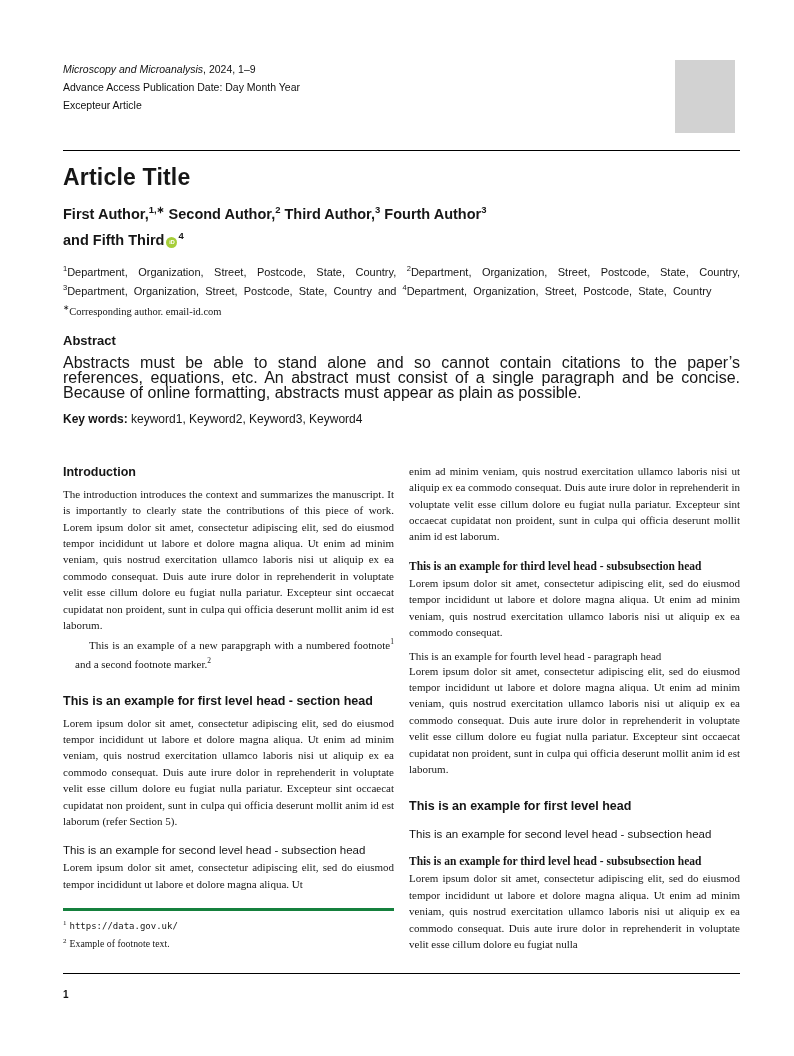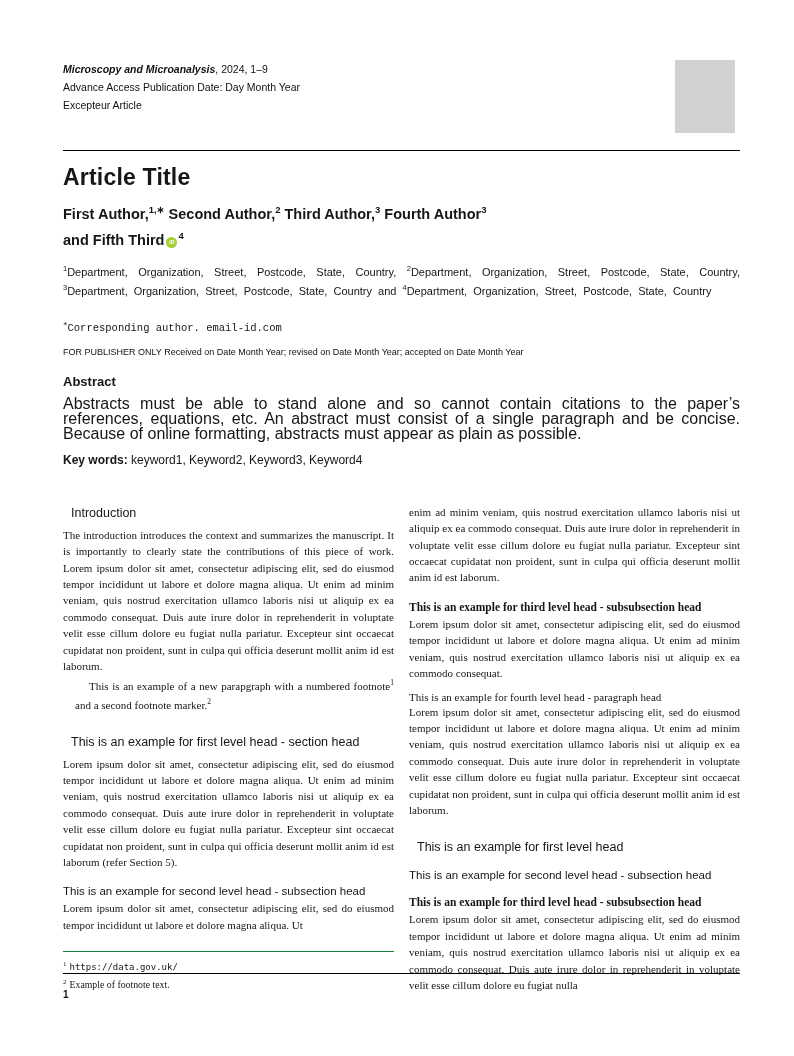--- a/index.html
+++ b/index.html
@@ -5,59 +5,59 @@
   html,body { margin:0; padding:0; background:#888; }
   .page {
     position:relative; width:794px; height:1056px; background:#ffffff;
     margin:0 auto; box-sizing:border-box; padding:0 54px 0 63px;
     color:#161616; overflow:hidden;
     font-family:"Liberation Serif", serif;
   }
   
   .header-row { display:flex; justify-content:space-between; padding-top:60px; }
   .header-meta { font-family:"Liberation Sans", sans-serif; font-size:10.5px; line-height:18px; color:#111; }
-  .meta-line .ital { font-style:italic;font-weight:bold; }
+  .meta-line .ital { font-style:italic; }
   .logo-box { width:60px; height:73px; margin-right:5px; flex:0 0 auto; }
   .top-rule { border:none; border-top:1.6px solid #000; margin-top:17px; }
   
   .article-title { font-family:"Liberation Sans", sans-serif; font-weight:bold; font-size:23px; margin:13px 0 0 0; letter-spacing:0.2px; }
   .authors { font-family:"Liberation Sans", sans-serif; font-weight:bold; font-size:14.5px; line-height:21px; margin-top:8px; }
   .authors sup { font-size:9.5px; font-weight:bold; }
   .orcid { display:inline-block; width:11px; height:11px; border-radius:50%; color:#fff;
            font-size:5.5px; line-height:11px; text-align:center; vertical-align:1px; margin:0 1px 0 2px;
            font-family:"Liberation Sans", sans-serif; font-weight:bold; }
   .affiliations { font-family:"Liberation Sans", sans-serif; font-size:11px; line-height:16.5px;
                   text-align:justify; margin-top:10px; word-spacing:3px; }
   .affiliations sup { font-size:7.5px; }
-  .corresponding { font-family:Liberation Mono, monospace; font-size:10.5px; margin-top:20px; }
+  .corresponding { font-family:Liberation Serif, serif; font-size:10.5px; margin-top:4px; }
   .corresponding sup { font-size:7.5px; }
   .publisher-note { font-family:"Liberation Sans", sans-serif; font-size:9px; margin-top:14px; color:#111; }
   
   .abstract-head { font-family:"Liberation Sans", sans-serif; font-size:13px; font-weight:bold; margin:17px 0 0 0; }
   .abstract-text { font-family:"Liberation Sans", sans-serif; font-size:16px; line-height:14.8px;
                    text-align:justify; margin:8px 0 0 0; }
   .keywords { font-family:"Liberation Sans", sans-serif; font-size:12px; margin:11px 0 0 0; }
   .kw-label { font-weight:bold; }
   
   .columns { position:relative; height:489px; margin-top:37px; overflow:hidden; }
   .col { position:absolute; top:0; width:331px; }
   .col-left { left:0; }
   .col-right { right:0; }
   .body-p { font-size:11px; line-height:16.4px; text-align:justify; margin:0; }
   .indent { text-indent:14px;margin-left:12px; }
   .body-p sup { font-size:7.5px; }
-  .head-h1 { font-family:"Liberation Sans", sans-serif; font-weight:normal; font-size:12.5px; margin:22px 0 7px 8px; }
+  .head-h1 { font-family:"Liberation Sans", sans-serif; font-weight:bold; font-size:12.5px; margin:22px 0 7px 0; }
   .col > .head-h1:first-child { margin-top:2px; }
   .head-h2 { font-family:"Liberation Sans", sans-serif; font-weight:normal; font-size:11.5px; margin:15px 0 3px 0; }
   .head-h3 { font-family:"Liberation Serif", serif; font-weight:bold; font-size:11.5px; line-height:16px;
              text-align:justify; margin:13px 0 1px 0; }
   .head-h4 { font-family:"Liberation Serif", serif; font-weight:normal; font-size:11px; margin:9px 0 1px 0; }
   
   .footnotes { position:absolute; left:0; bottom:0; width:331px; background:#fff;
-               border-top:1px solid #15803d; padding-top:5px; }
+               border-top:3px solid #15803d; padding-top:5px; }
   .fn { font-size:9.8px; line-height:14.5px; }
   .fn sup { font-size:7px; margin-right:3px; }
   .fn .mono { font-family:"DejaVu Sans Mono", monospace; font-size:9px; }
   
   .footer { position:absolute; left:63px; right:54px; bottom:56px; }
   .footer-rule { border:none; border-top:1.2px solid #000; }
   .footer-row { display:flex; justify-content:space-between; align-items:baseline;
                 font-family:"Liberation Sans", sans-serif; font-size:9.3px; padding-top:7px; color:#111; }
   .page-num { font-weight:bold; font-size:10px; }
 </style>
@@ -81,21 +81,20 @@
 
   <div class="authors">
     <div class="author-line" id="author-line-1"><span>First Author,</span><sup>1,∗</sup><span> Second Author,</span><sup>2</sup><span> Third Author,</span><sup>3</sup><span> Fourth Author</span><sup>3</sup></div>
     <div class="author-line" id="author-line-2"><span>and Fifth Third</span><span class="orcid" style="background: rgb(166, 206, 57);">iD</span><sup>4</sup></div>
   </div>
 
   <div class="affiliations" id="affiliations"><sup>1</sup>Department, Organization, Street, Postcode, State, Country, <sup>2</sup>Department, Organization, Street, Postcode, State, Country, <sup>3</sup>Department, Organization, Street, Postcode, State, Country and <sup>4</sup>Department, Organization, Street, Postcode, State, Country</div>
 
   <div class="corresponding" id="corresponding"><sup>∗</sup>Corresponding author. email-id.com</div>
 
-  <div class="publisher-note">FOR PUBLISHER ONLY Received on Date Month Year; revised on Date Month Year; accepted on Date Month Year</div>
 
   <h2 class="abstract-head">Abstract</h2>
   <p class="abstract-text">Abstracts must be able to stand alone and so cannot contain citations to the paper’s references, equations, etc. An abstract must consist of a single paragraph and be concise. Because of online formatting, abstracts must appear as plain as possible.</p>
   <p class="keywords"><span class="kw-label">Key words:</span><span> keyword1, Keyword2, Keyword3, Keyword4</span></p>
 
   <div class="columns">
     <div class="col col-left" id="col-left">
         <div class="head-h1">Introduction</div>
         <p class="body-p">The introduction introduces the context and summarizes the manuscript. It is importantly to clearly state the contributions of this piece of work. Lorem ipsum dolor sit amet, consectetur adipiscing elit, sed do eiusmod tempor incididunt ut labore et dolore magna aliqua. Ut enim ad minim veniam, quis nostrud exercitation ullamco laboris nisi ut aliquip ex ea commodo consequat. Duis aute irure dolor in reprehenderit in voluptate velit esse cillum dolore eu fugiat nulla pariatur. Excepteur sint occaecat cupidatat non proident, sunt in culpa qui officia deserunt mollit anim id est laborum.</p>
         <p class="body-p indent">This is an example of a new parapgraph with a numbered footnote<sup>1</sup> and a second footnote marker.<sup>2</sup></p>

